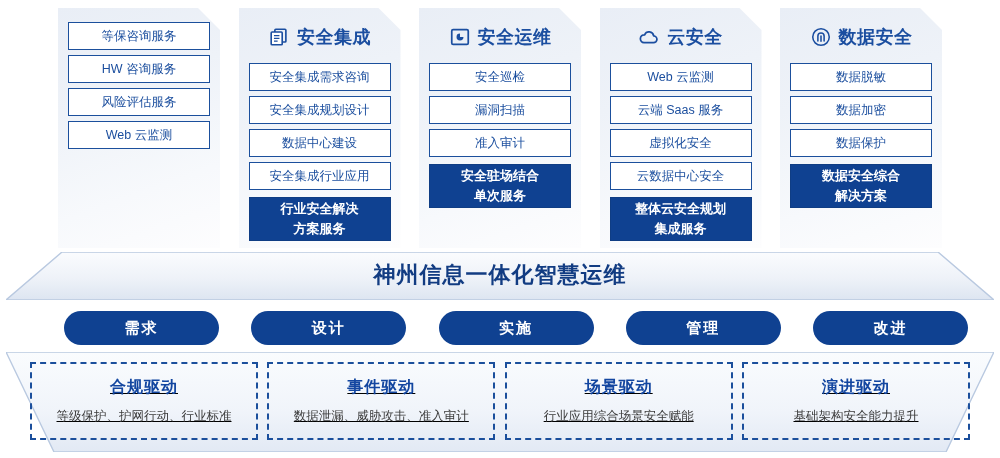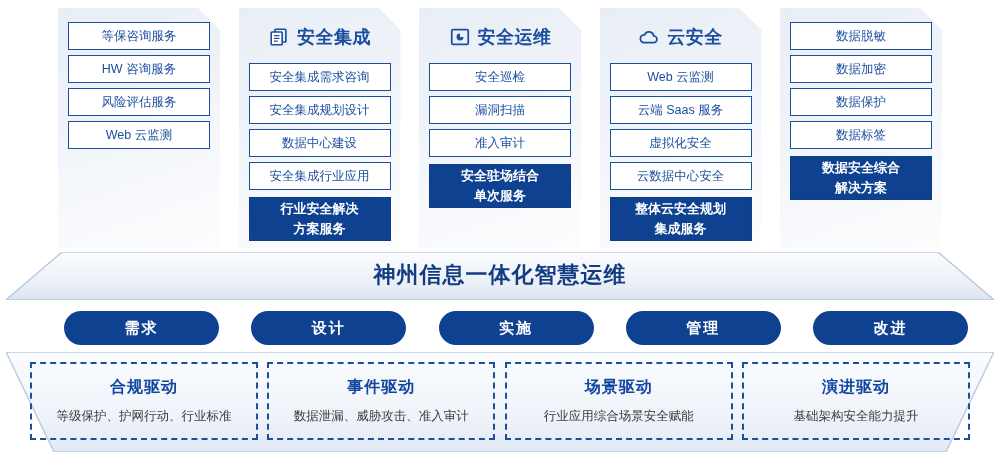--- a/index.html
+++ b/index.html
@@ -177,20 +177,21 @@
   .driver {
     width: 228px;
     height: 78px;
     border: 2px dashed #1b4f9c;
     background: transparent;
     display: flex;
     flex-direction: column;
     align-items: center;
     justify-content: center;
     gap: 10px;
+    text-decoration: underline;
   }
   .driver-title {
     font-size: 16px;
     font-weight: bold;
     color: #1346a0;
     letter-spacing: 1px;
   }
   .driver-desc {
     font-size: 12.5px;
     color: #3a3a3a;
@@ -272,25 +273,34 @@
         <div class="item">虚拟化安全</div>
         <div class="item">云数据中心安全</div>
         <div class="item-solid">
           <span>整体云安全规划</span>
           <span>集成服务</span>
         </div>
       </div>
     </div>
 
     <div class="pillar">
+      <div class="pillar-head">
+        <span class="pillar-icon">
+          <svg width="22" height="22" viewBox="0 0 24 24" fill="none" stroke="#1b4ea0" stroke-width="1.7" stroke-linecap="round">
+            <circle cx="12" cy="12" r="9"></circle>
+            <path d="M8.6 16.4V11a3.4 3.4 0 0 1 6.8 0v5.4"></path>
+            <path d="M12 16.6V11"></path>
+          </svg>
+        </span>
+        <span class="pillar-title">数据安全</span>
+      </div>
       <div class="items">
         <div class="item">数据脱敏</div>
         <div class="item">数据加密</div>
         <div class="item">数据保护</div>
-        <div class="item">数据标签</div>
         <div class="item-solid">
           <span>数据安全综合</span>
           <span>解决方案</span>
         </div>
       </div>
     </div>
 
   </div>
 
   <div class="banner">

